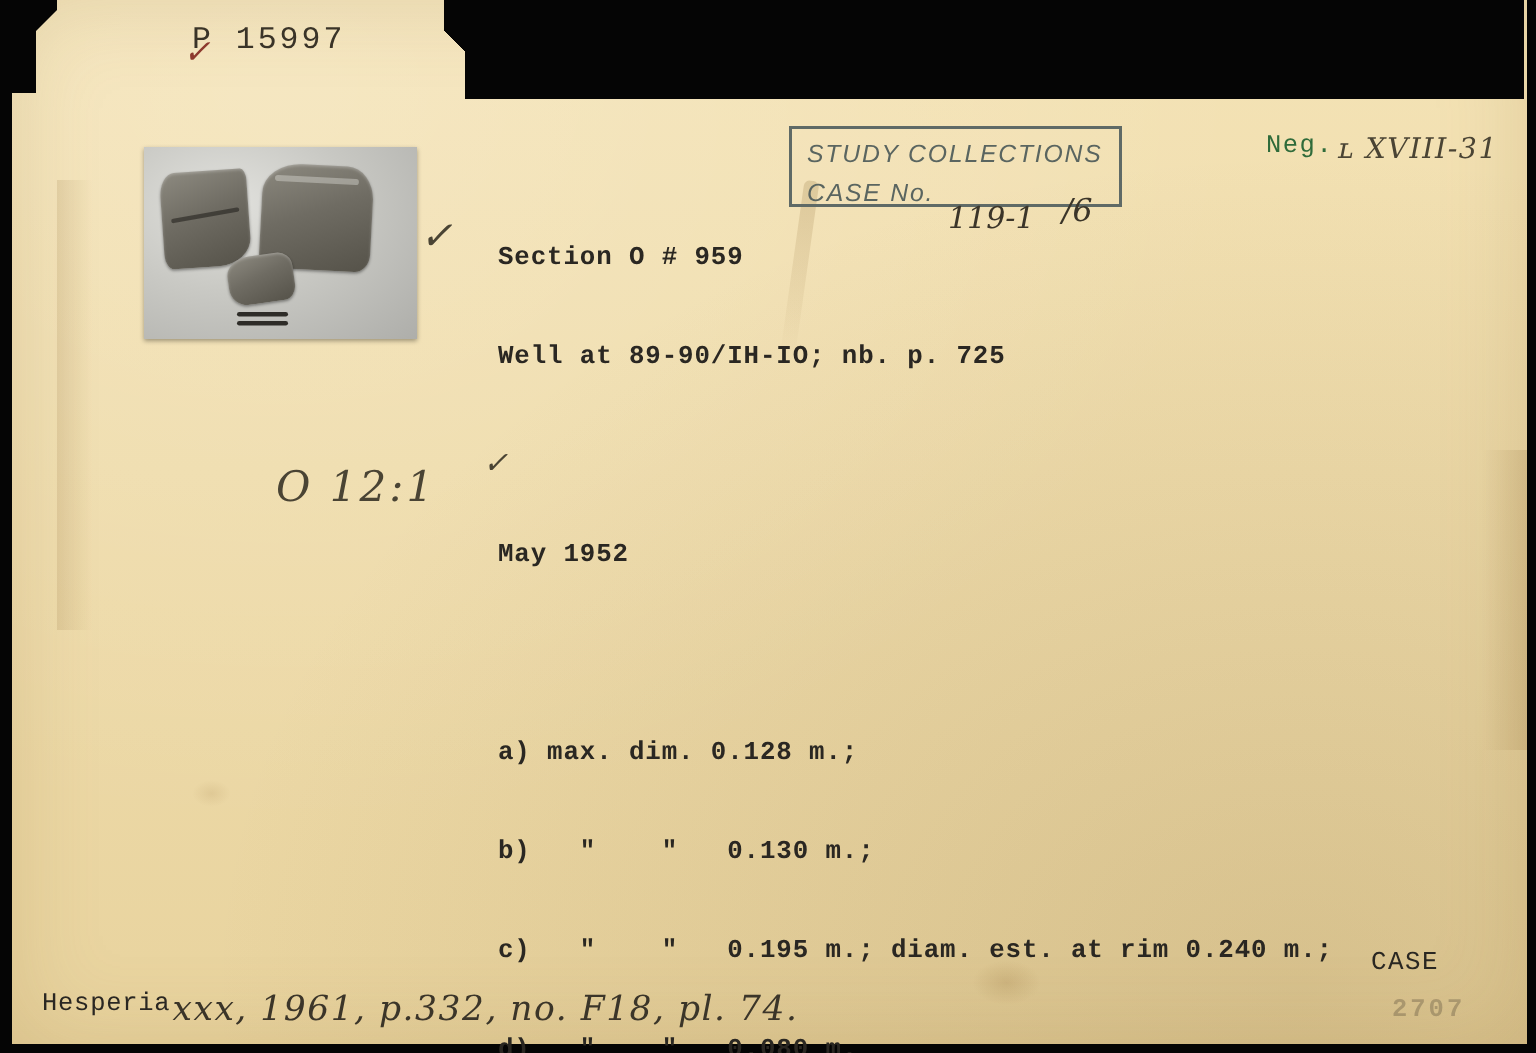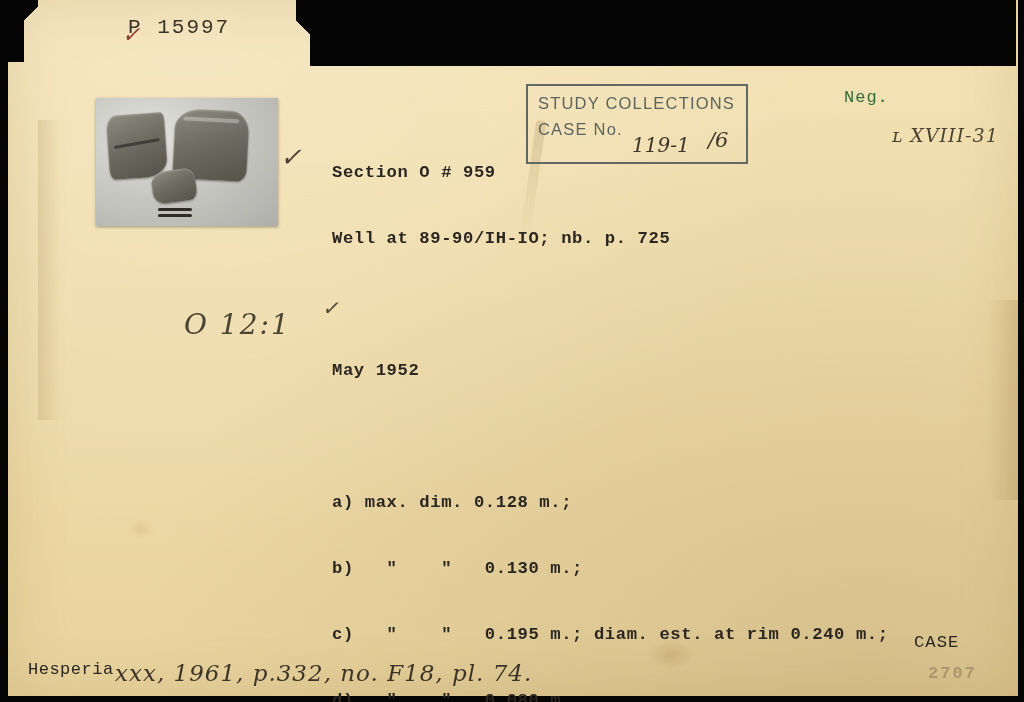--- a/index.html
+++ b/index.html
@@ -105,21 +105,20 @@
     left: 114px; top: 22px;
     font-size: 22px;
     color: #8d3a2e;
     font-family: "DejaVu Serif", serif;
   }
   #hw-neg {
     left: 884px; top: 88px;
     font-size: 19px;
     color: #4a4434;
     letter-spacing: 1px;
-    margin-top: 36px;
   }
   #hw-neg-green {
     left: 836px; top: 88px;
     font-size: 17px;
     color: #2f6b3a;
     letter-spacing: 1px;
     font-style: normal;
     font-family: "Liberation Mono", monospace;
   }
   #hw-case-no {
@@ -225,30 +224,31 @@
     background: #2e2c28;
     border-radius: 2px;
   }
 
   
   #stamp {
     position: absolute;
     left: 518px;
     top: 84px;
     width: 222px;
-    height: 80px;
+    height: 54px;
     border: 2px solid #5f6a66;
     box-sizing: border-box;
     padding: 5px 8px 0 10px;
     color: #5a6560;
     font-family: "Liberation Sans", sans-serif;
     letter-spacing: 1.2px;
     line-height: 1.55;
     font-size: 16.5px;
     background: rgba(255,255,255,0.02);
+    font-style: italic;
   }
   #stamp .row2 { white-space: nowrap; }
 
   
   #typed {
     position: absolute;
     left: 324px;
     top: 118px;
     width: 660px;
     color: #2a2722;

